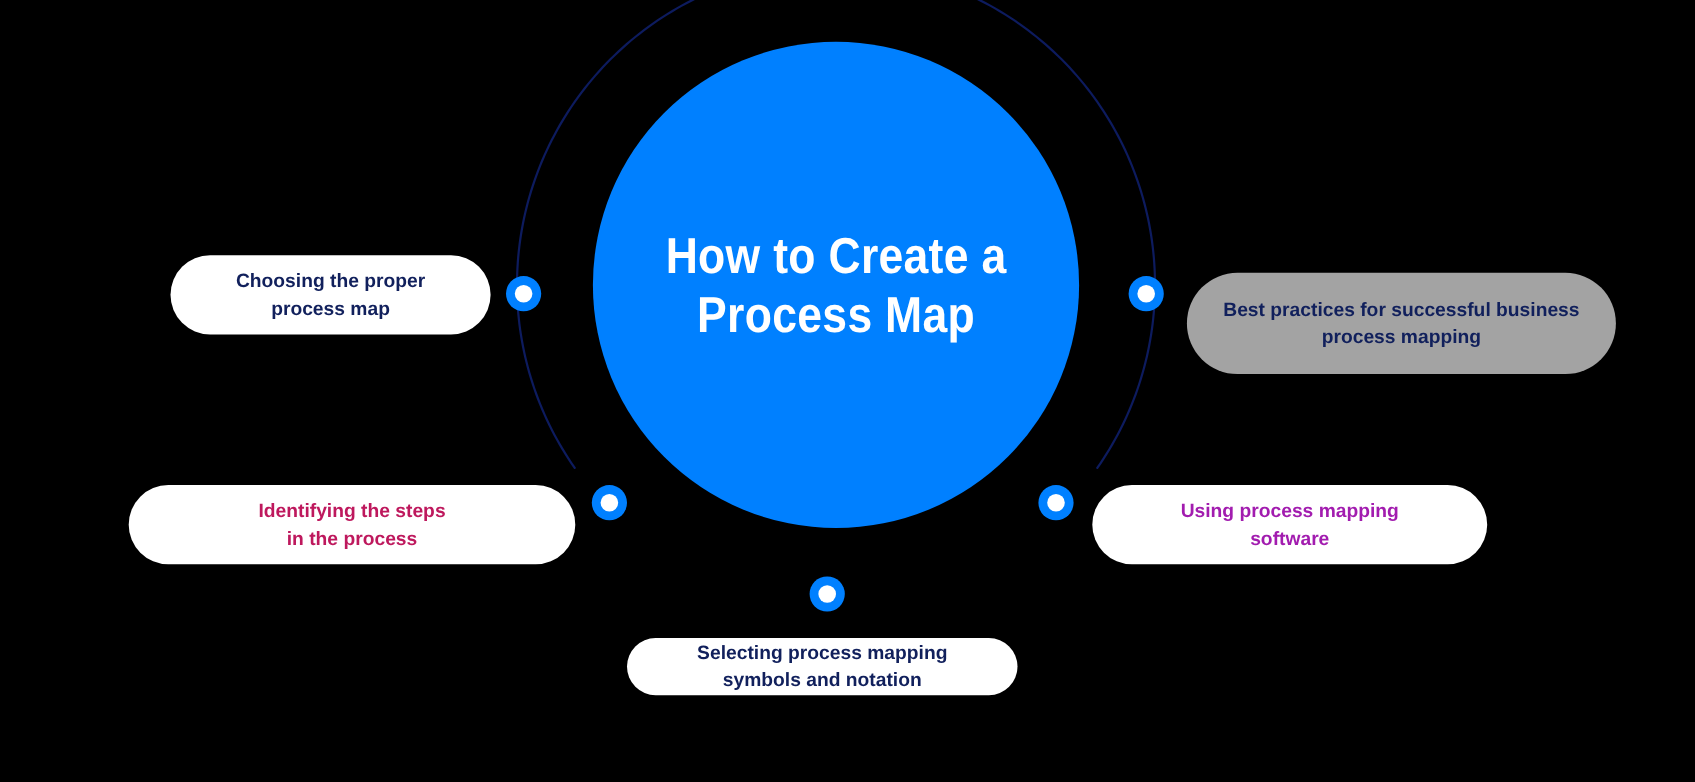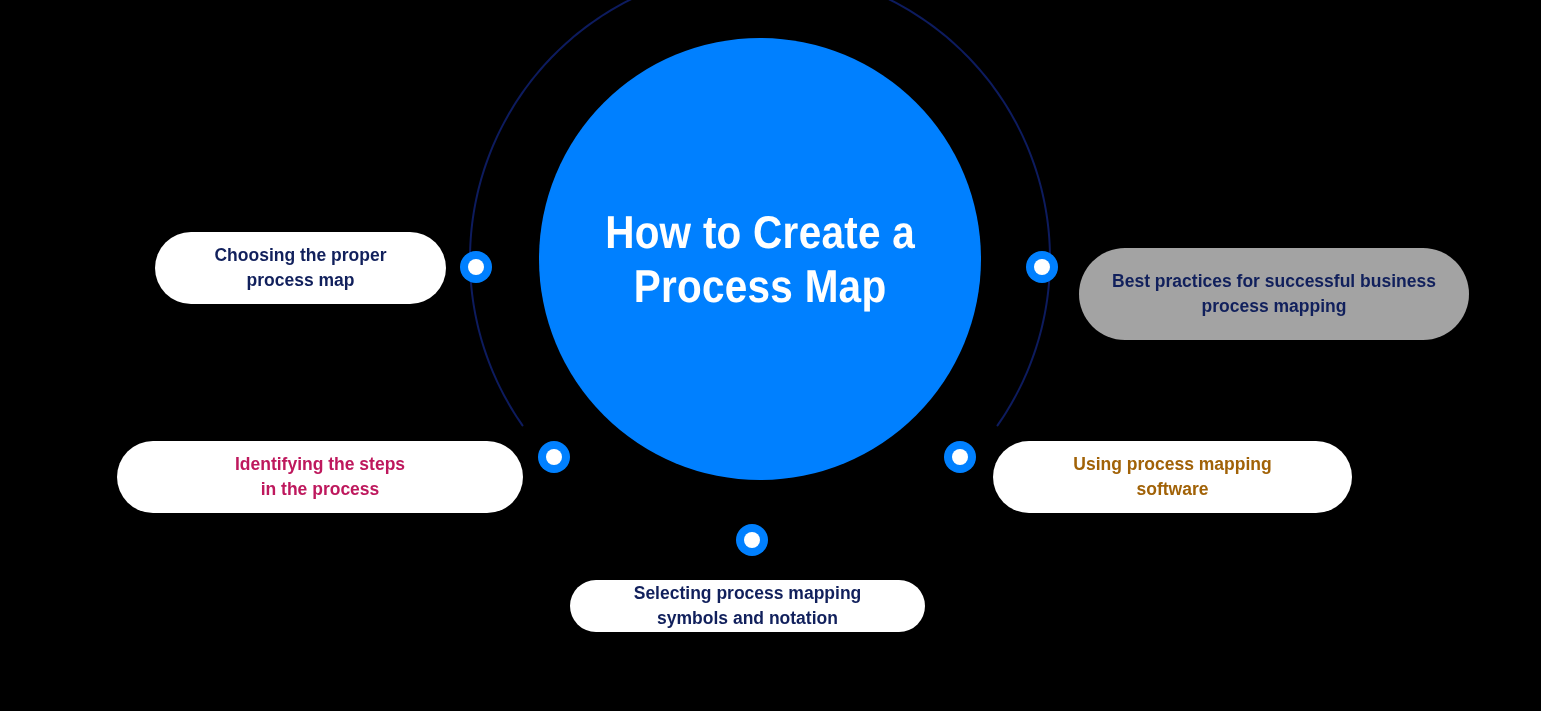--- a/index.html
+++ b/index.html
@@ -119,18 +119,18 @@
         <div class="dot-core"></div>
       </div>
       <div class="pill" style="left: 1079px; top: 232px; width: 390px; height: 92px; background: #a3a3a3; margin-top: 16px;">
         <div class="pill-text" style="color: rgb(17, 32, 92);">Best practices for successful business
 process mapping</div>
       </div>
       <div class="node-dot" style="left: 944px; top: 441px; background: rgb(0, 128, 255);">
         <div class="dot-core"></div>
       </div>
       <div class="pill" style="left: 993px; top: 441px; width: 359px; height: 72px; background: rgb(255, 255, 255);">
-        <div class="pill-text" style="color: #a16207;">Using process mapping
+        <div class="pill-text" style="color: #a21caf;">Using process mapping
 software</div>
       </div>
     </div>
 
 </div>
 
 </body></html>

